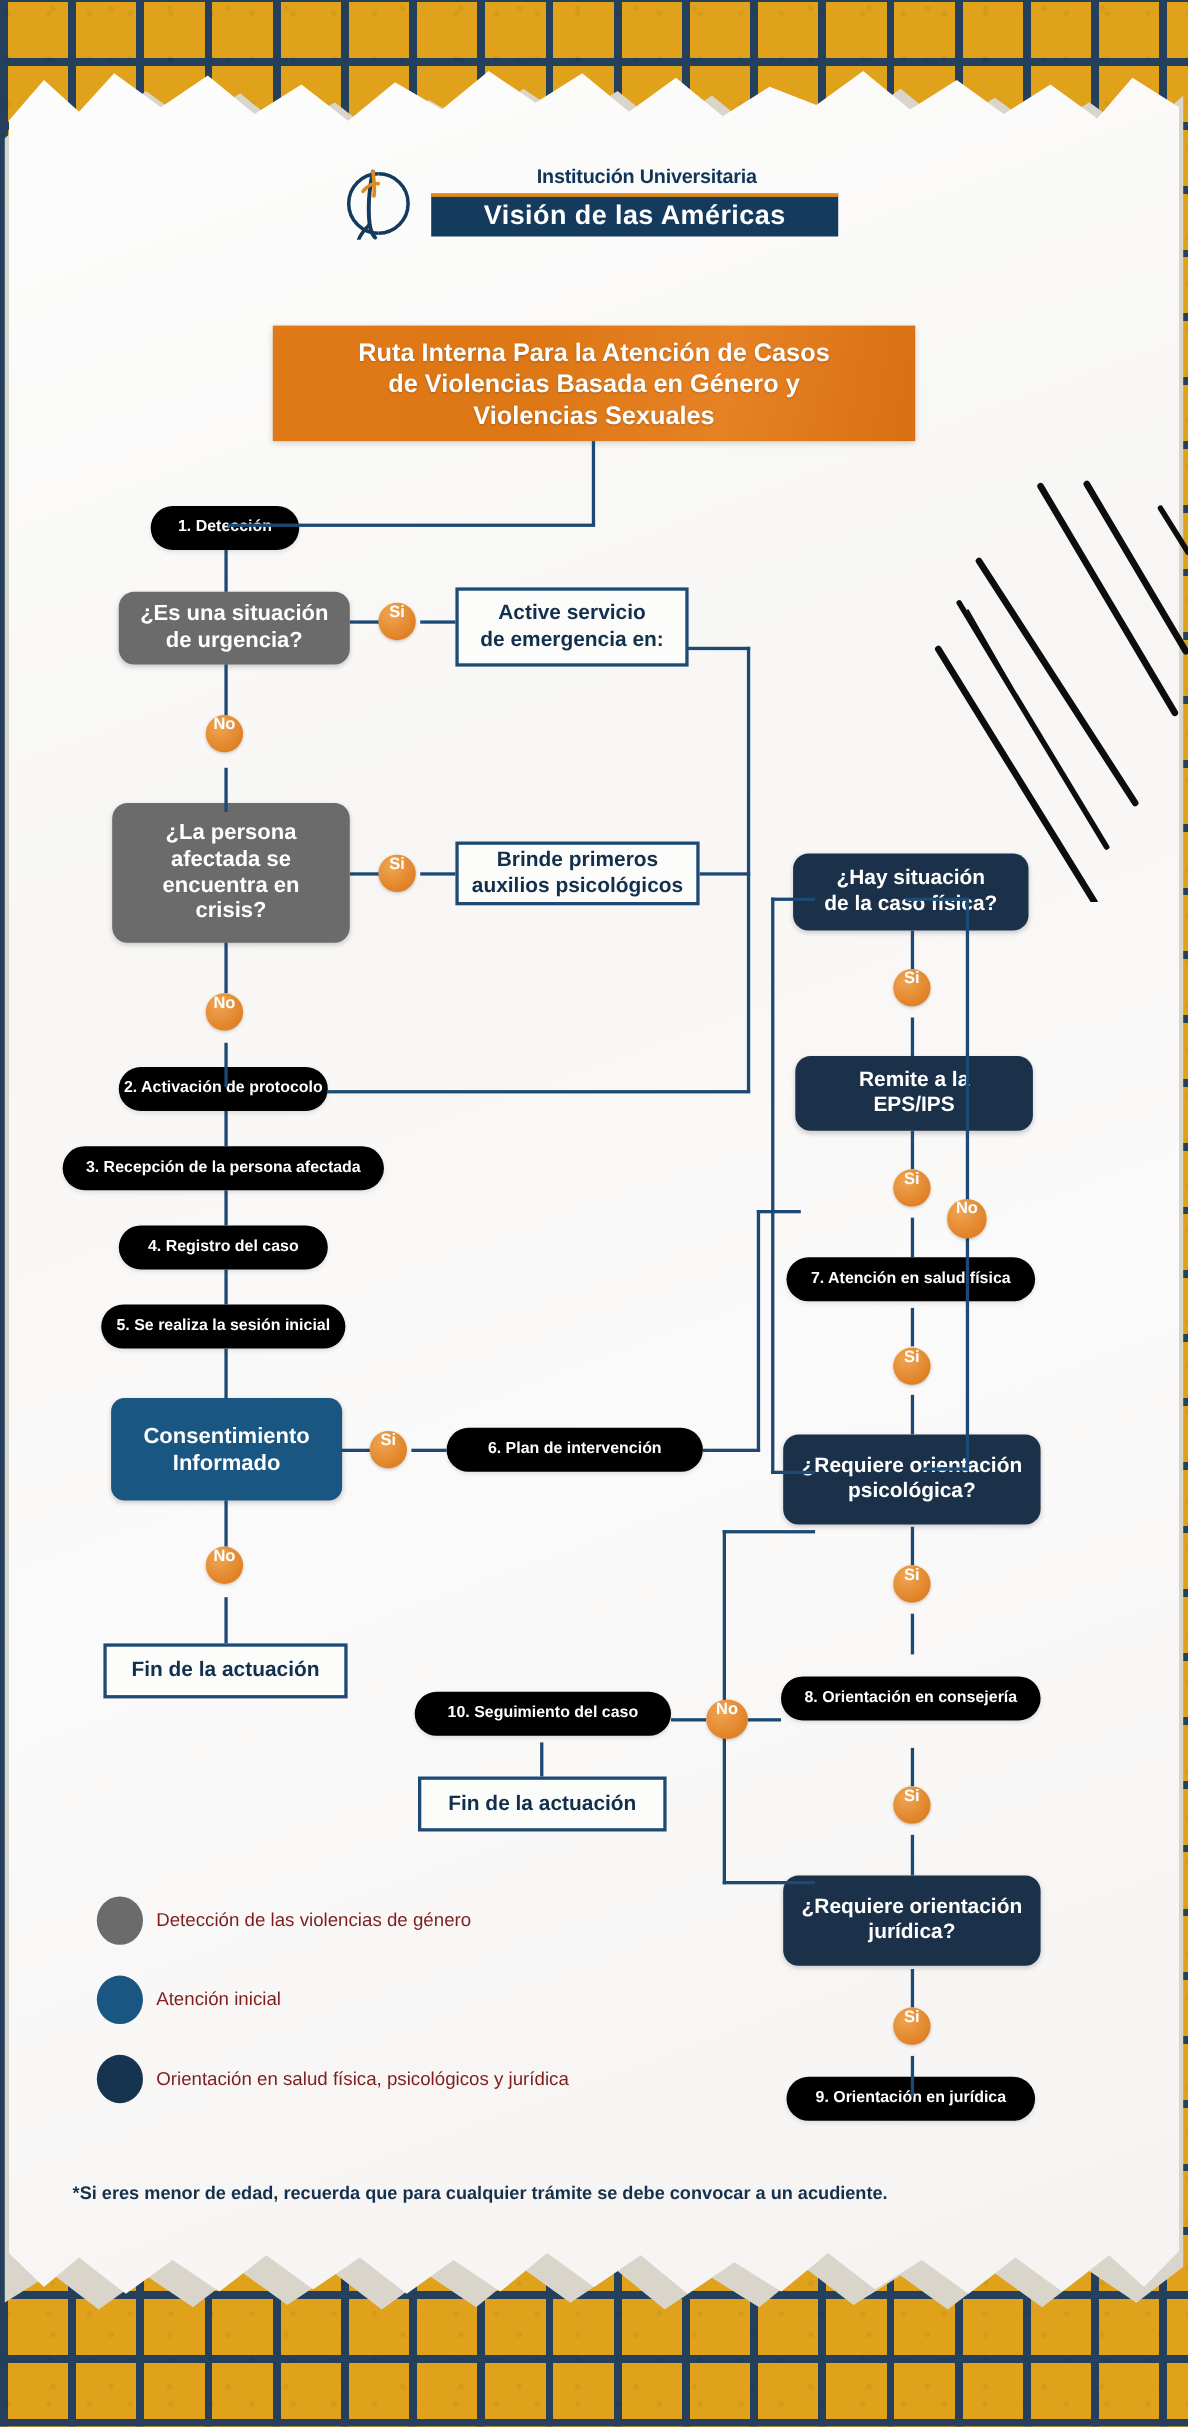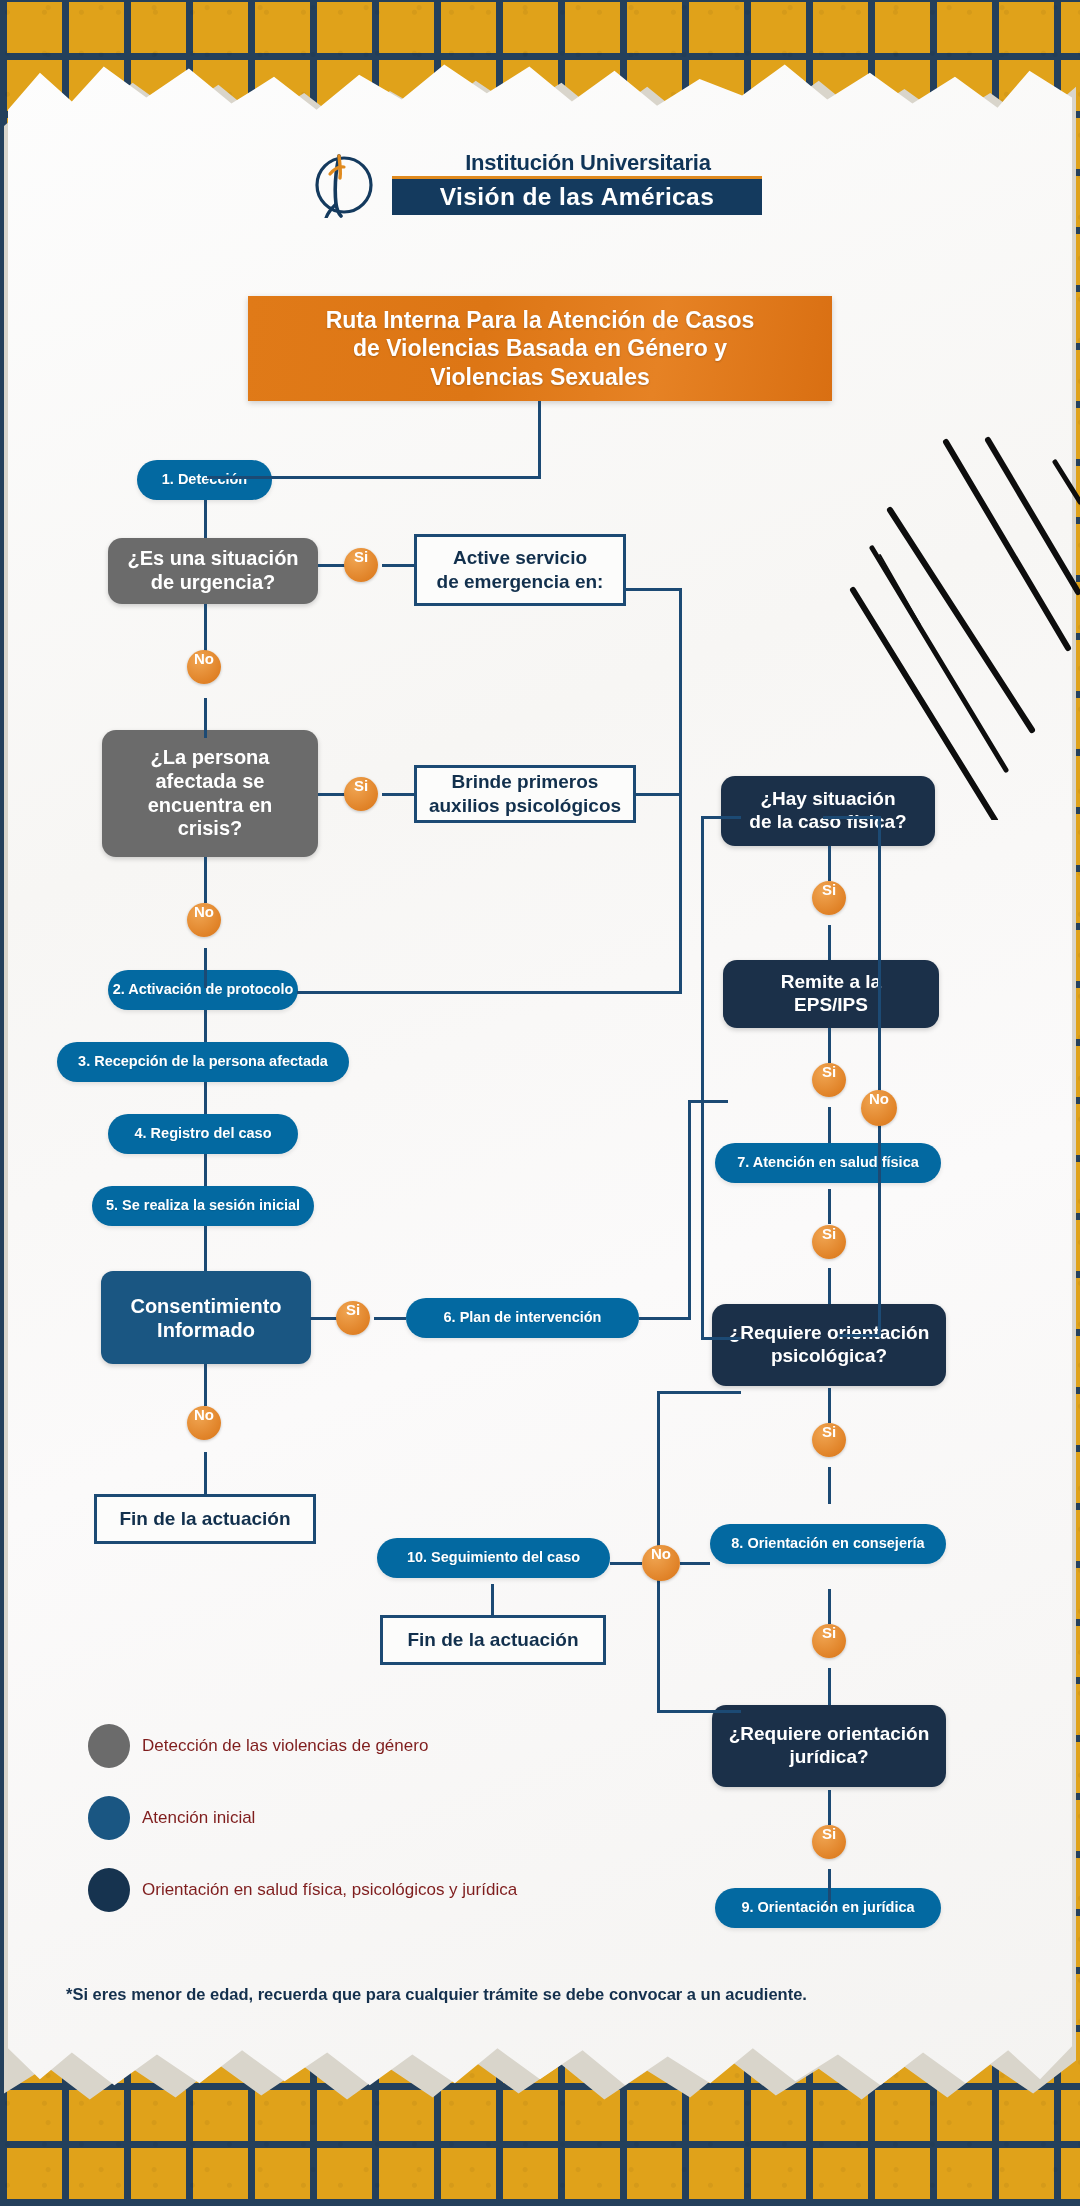--- a/index.html
+++ b/index.html
@@ -72,21 +72,21 @@
     );
   }
 
   
   .abs{position:absolute;}
 
   
   #logo{left:292px;top:150px;width:470px;height:70px;}
   #logoTitle{
     position:absolute;left:122px;top:0px;width:348px;text-align:center;
-    font-size:22px;font-weight:bold;color:#103558;letter-spacing:-0.2px;
+    font-size:18px;font-weight:bold;color:#103558;letter-spacing:-0.2px;
   }
   #logoBar{
     position:absolute;left:100px;top:26px;width:370px;height:36px;
     background:#143a5e;display:flex;align-items:center;justify-content:center;
     border-top:3px solid #e08a1e;
   }
   #logoBarTxt{
     font-size:24.5px;font-weight:bold;color:#ffffff;letter-spacing:0.4px;
     white-space:nowrap;
   }
@@ -102,21 +102,21 @@
     font-size:23px;font-weight:bold;color:#fff;line-height:1.22;
     text-shadow:0 1px 2px rgba(0,0,0,.22);padding:0 12px;
   }
 
   
   .node{
     position:absolute;display:flex;align-items:center;justify-content:center;
     text-align:center;box-sizing:border-box;
   }
   .pill{                     
-    background:#0369a1;border-radius:999px;color:#fff;
+    background:#000000;border-radius:999px;color:#fff;
     font-size:14.5px;font-weight:bold;line-height:1.2;
     box-shadow:0 2px 4px rgba(0,0,0,.10);
     text-shadow:0 1px 1px rgba(0,0,0,.10);
   }
   .gray{                     
     background:#6b6b6b;border-radius:14px;color:#fff;
     font-size:20px;font-weight:bold;line-height:1.18;
     box-shadow:0 2px 5px rgba(0,0,0,.18);
   }
   .navy{                     

